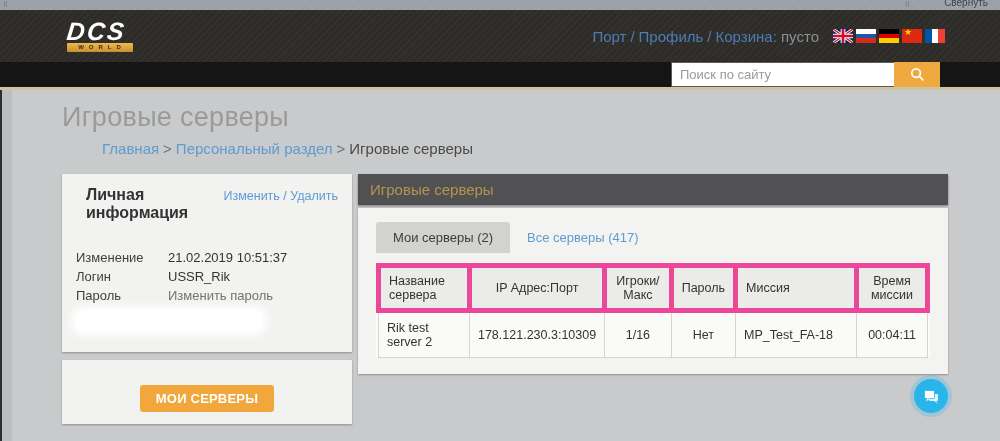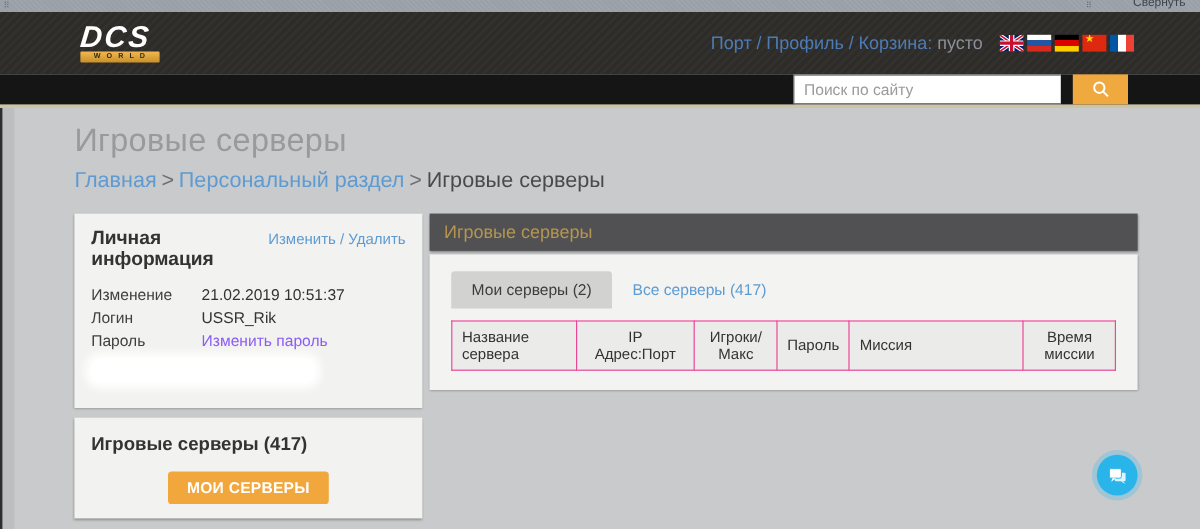--- a/index.html
+++ b/index.html
@@ -32,51 +32,51 @@
   .flag { width:20px; height:14px; display:inline-block; position:relative; overflow:hidden; cursor:pointer; }
   .flag-ru { background:linear-gradient(#fff 0 33%, #2255a4 33% 66%, #d52b1e 66% 100%); }
   .flag-de { background:linear-gradient(#000 0 33%, #dd0000 33% 66%, #ffce00 66% 100%); }
   .flag-cn { background:#de2910; }
   .flag-cn::before { content:"★"; position:absolute; left:2px; top:-2px; color:#ffde00; font-size:9px; }
   .flag-fr { background:linear-gradient(90deg, #0055a4 0 33%, #fff 33% 66%, #ef4135 66% 100%); }
 
   
   .nav { height:25px; background:#151515; display:flex; align-items:center; padding-left:67px; position:relative; }
   .nav-item { color:#fff; font-size:13.5px; font-weight:600; text-decoration:none; margin-right:27px; cursor:pointer; }
-  .search { margin-left:auto; margin-right:60px; display:flex; height:25px; position:relative; top:0;gap:10px; }
+  .search { margin-left:auto; margin-right:60px; display:flex; height:25px; position:relative; top:0; }
   .search input { width:223px; height:25px; border:1px solid #5a5a5a; border-right:none; padding:0 8px;
     font-size:13px; color:#333; outline:none; font-family:"Liberation Sans", sans-serif; }
   .search input::placeholder { color:#9a9a9a; }
   .search button { width:46px; height:25px; background:#f0a93f; border:none; cursor:pointer;
     display:flex; align-items:center; justify-content:center; }
   .tan-line { height:3px; background:#cdc4a3; }
 
   
   .page-body { position:relative; height:351px; padding:10px 0 0 62px; background:#c9cacb; }
   .edge-shade { position:absolute; left:0; top:0; bottom:0; width:12px; background:#bdbebf; }
   .edge-dark { position:absolute; left:0; top:0; bottom:0; width:2px; background:#2e2e2e; }
 
   .page-title { font-size:27px; color:#9a9a9a; font-weight:400; letter-spacing:.3px; margin-top:2px; }
-  .breadcrumb { font-size:18px; margin-top:7px; color:#707070; }
+  .breadcrumb { font-size:15px; margin-top:7px; color:#707070;margin-left:40px; }
   .breadcrumb a { color:#5e9bd2; text-decoration:none; cursor:pointer; }
   .breadcrumb .cur { color:#4a4a4a; }
   .breadcrumb .bsep { padding:0 4px; color:#707070; }
 
   .content { display:flex; gap:6px; margin-top:17px; width:886px; align-items:flex-start; }
   .sidebar { width:290px; flex:none; display:flex; flex-direction:column; gap:8px; }
   .box { background:#f2f2f0; box-shadow:0 1px 2px rgba(0,0,0,.3); padding:12px 14px; }
   .box-head { display:flex; align-items:baseline; justify-content:space-between; }
-  .box-title { font-size:16px; font-weight:700; color:#333; }
+  .box-title { font-size:16px; font-weight:700; color:#333;margin-left:10px; }
   .box-link { font-size:12.5px; color:#5e9bd2; text-decoration:none; cursor:pointer; white-space:nowrap; }
 
-  .info-rows { margin-top:10px; }
+  .info-rows { margin-top:26px; }
   .info-row { display:flex; font-size:13px; line-height:19px; }
   .info-label { width:92px; flex:none; color:#3f3f3f; }
   .info-value { color:#333; }
-  .info-value.link { color:#8b5cf6; cursor:pointer; }
+  .info-value.link { color:#737373; cursor:pointer; }
   .redaction { width:186px; height:20px; background:#fff; border-radius:7px; margin:6px 0 9px 0;
     box-shadow:0 0 7px 5px rgba(255,255,255,.95); }
 
   .srv-title { font-size:15.5px; font-weight:700; color:#333; margin-top:2px; }
   .btn-wrap { text-align:center; }
   .btn-orange { display:inline-block; background:#f2a73d; color:#fff; font-weight:700; font-size:13px;
     padding:6px 16px; border-radius:3px; border:none; cursor:pointer; letter-spacing:.2px;
     font-family:"Liberation Sans", sans-serif; }
   .btn-1 { margin-top:13px; }
 
@@ -84,21 +84,21 @@
   .main { flex:1; }
   .panel-head { background:#515153; color:#b5954f; font-size:15px; padding:7px 12px;
     box-shadow:0 1px 2px rgba(0,0,0,.4); }
   .panel-body { background:#f3f3f1; margin-top:3px; box-shadow:0 1px 2px rgba(0,0,0,.3);
     padding:14px 18px 16px; }
   .tabs { display:flex; align-items:flex-end; font-size:13px; }
   .tab-active { background:#d2d2d0; color:#3d3d3d; padding:8px 17px; border-radius:3px 3px 0 0; cursor:pointer; }
   .tab-link { color:#5e9bd2; padding:8px 17px; text-decoration:none; cursor:pointer; }
 
   table.servers { width:100%; border-collapse:collapse; margin-top:10px; font-size:12.5px; background:#fafaf8; }
-  table.servers th { background:#ebebe9; font-weight:400; color:#333; border:1px solid #ec4899; padding:6px 8px; }
+  table.servers th { background:#ebebe9; font-weight:400; color:#333; border:5px solid #ec4899; padding:6px 8px; }
   table.servers td { border:1px solid #d4d4d2; padding:8px 8px; color:#333; }
   table.servers th:nth-child(1){ width:19%; text-align:left; }
   table.servers th:nth-child(2){ width:18%; }
   table.servers th:nth-child(3){ width:12.5%; }
   table.servers th:nth-child(4){ width:8%; }
   table.servers th:nth-child(5){ width:27%; text-align:left;margin-left:24px; }
   table.servers th:nth-child(6){ width:14%; }
   table.servers td:nth-child(2), table.servers td:nth-child(3),
   table.servers td:nth-child(4), table.servers td:nth-child(6) { text-align:center; }
   .c-link { color:#5e9bd2; cursor:pointer; }
@@ -186,21 +186,20 @@
           </div>
           <div class="info-row">
             <span class="info-label">Пароль</span>
             <span class="info-value link">Изменить пароль</span>
           </div>
           <div class="redaction"></div>
         </div>
       </div>
 
       <div class="box">
-        <div class="srv-title">Игровые серверы (417)</div>
         <div class="btn-wrap btn-1">
           <button class="btn-orange">МОИ СЕРВЕРЫ</button>
         </div>
 
       </div>
 
     </div>
 
     <div class="main">
       <div class="panel-head">Игровые серверы</div>
@@ -216,20 +215,28 @@
               <th>IP Адрес:Порт</th>
               <th>Игроки/Макс</th>
               <th>Пароль</th>
               <th>Миссия</th>
               <th>Время миссии</th>
             </tr>
           </thead>
           <tbody>
 
 
+              <tr>
+                <td class="c-link">Rik test server 2</td>
+                <td>178.121.230.3:10309</td>
+                <td>1/16</td>
+                <td>Нет</td>
+                <td>MP_Test_FA-18</td>
+                <td>00:04:11</td>
+              </tr>
             </tbody>
         </table>
       </div>
     </div>
   </div>
 
   <button class="chat-btn">
     <svg width="17" height="15" viewBox="0 0 17 15">
       <rect x="6" y="5" width="9" height="7" rx="1" fill="#fff" opacity="0.85"></rect>
       <path d="M13 12 L15 14.5 L11 12 Z" fill="#fff" opacity="0.85"></path>

